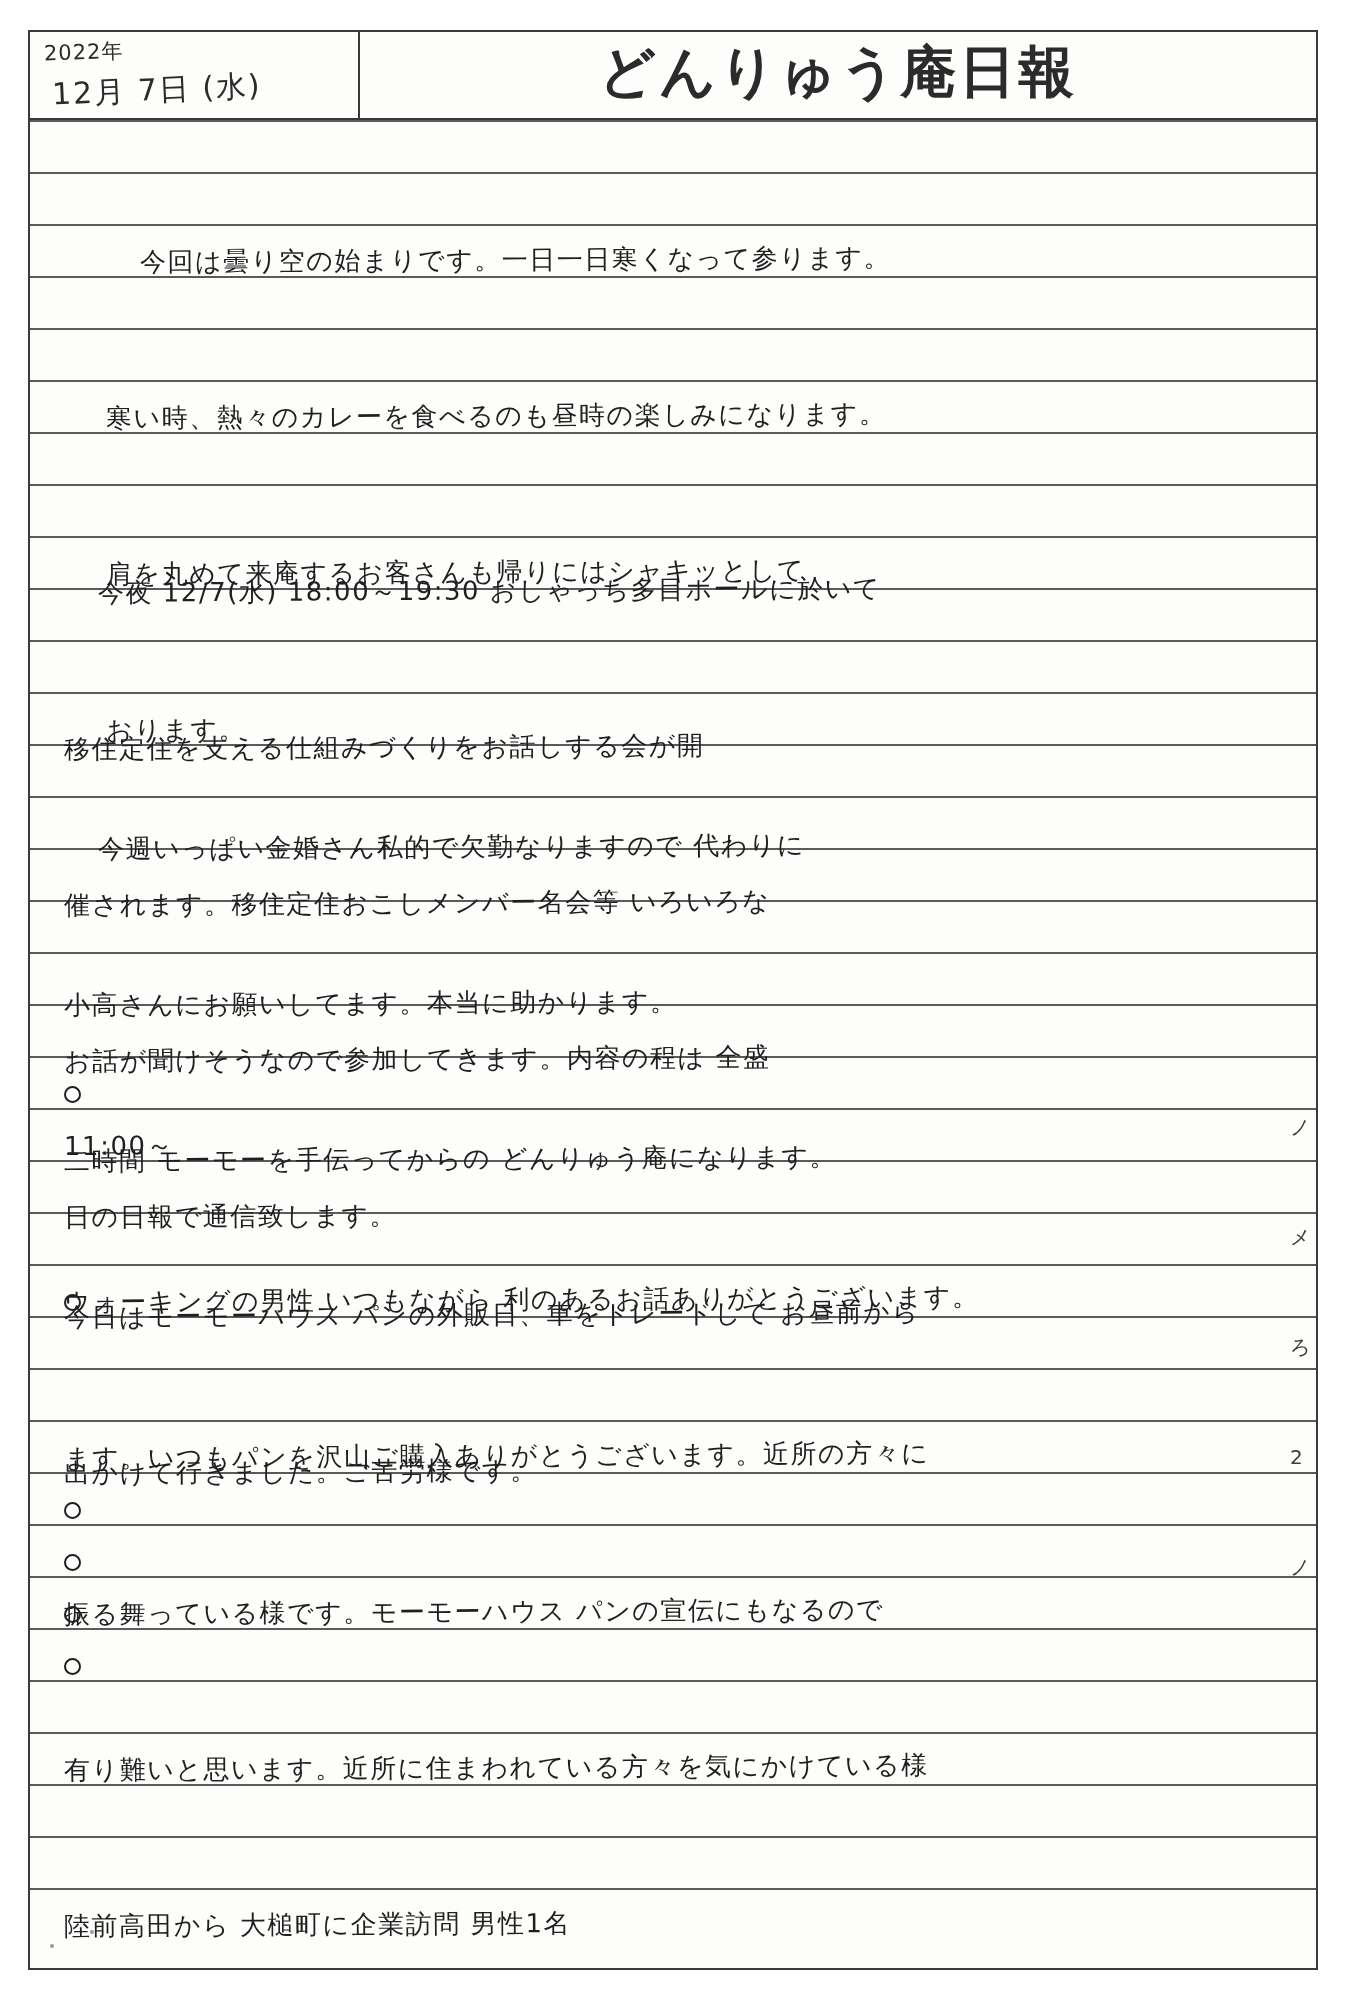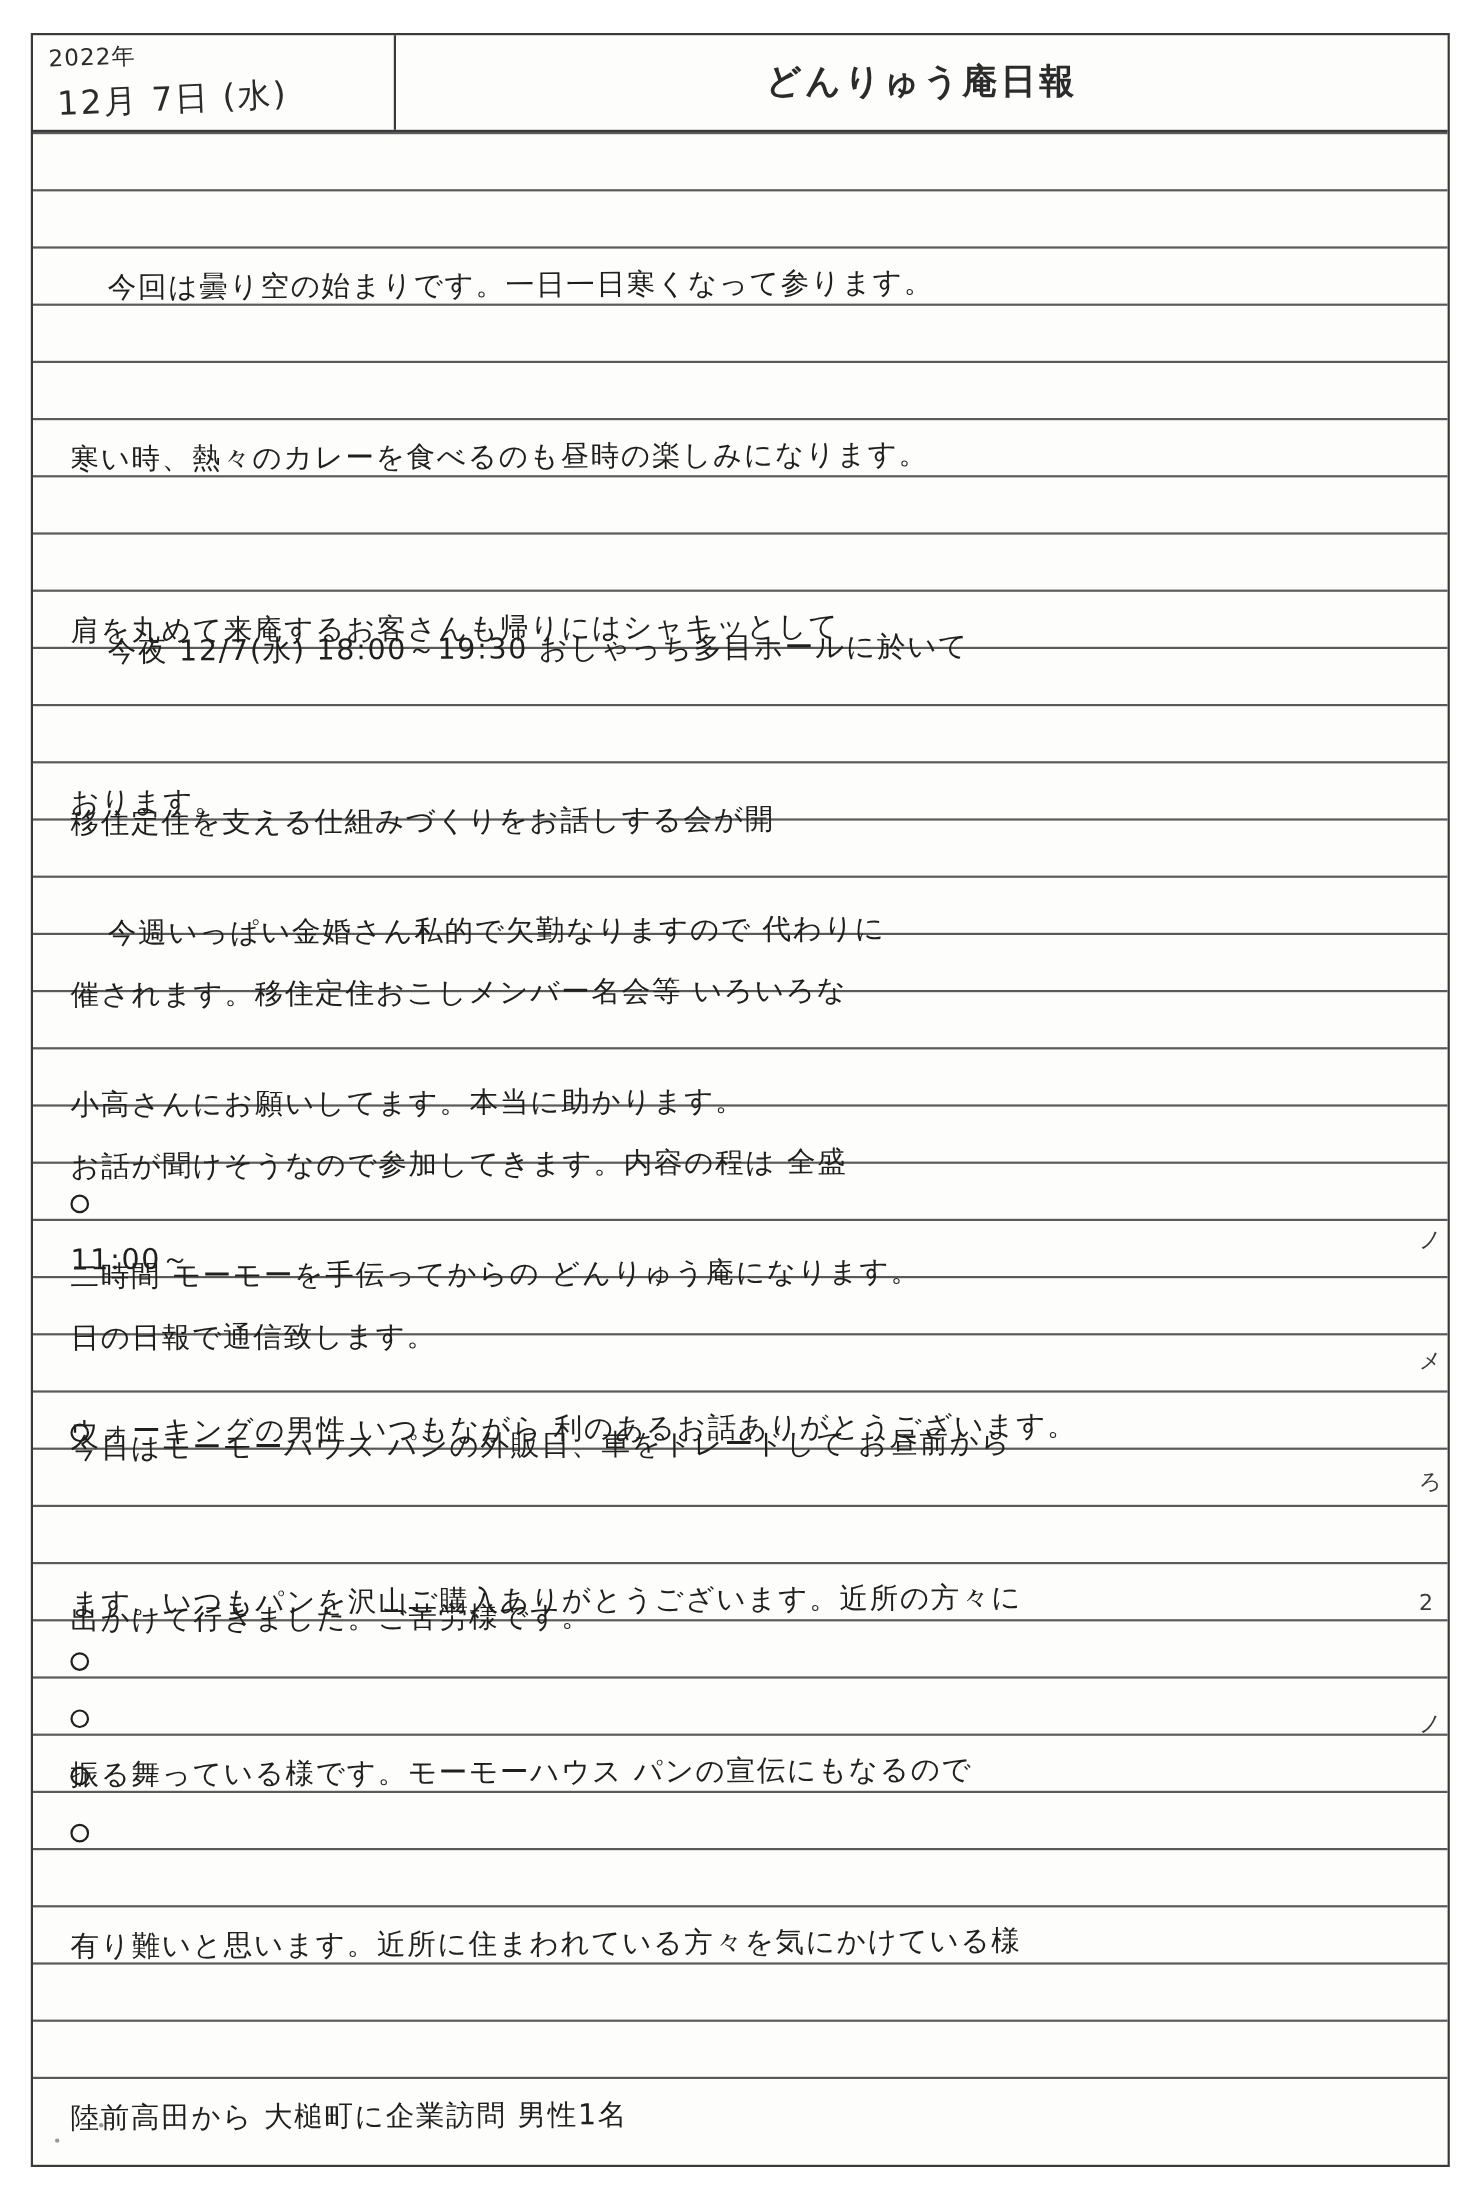--- a/index.html
+++ b/index.html
@@ -78,21 +78,21 @@
   }
   .title-box {
     flex: 1;
     position: relative;
   }
   .title-text {
     position: absolute;
     left: 50%;
     top: 50%;
     transform: translate(-50%, -52%);
-    font-size: 32px;
+    font-size: 56px;
     font-weight: bold;
     letter-spacing: 3px;
     white-space: nowrap;
     font-family: "DejaVu Serif", serif;
   }
 
   
   .hw {
     position: absolute;
     left: 34px;
@@ -105,21 +105,21 @@
     white-space: pre-wrap;
   }
   .hw span.ln {
     display: block;
     height: 52px;
     transform: rotate(-0.35deg);
     transform-origin: left center;
   }
   .hw.indent span.ln:first-child { padding-left: 34px; }
 
-  .hw.p1 { top: 100px; }
+  .hw.p1 { top: 100px; margin-left: 42px; }
   .hw.p2 { top: 431px; }
   .hw.p3 { top: 687px; }
   .hw.p4 { top: 984px; }
 
   .bullets {
     position: absolute;
     left: 34px;
     top: 1036px;
     width: 18px;
   }

